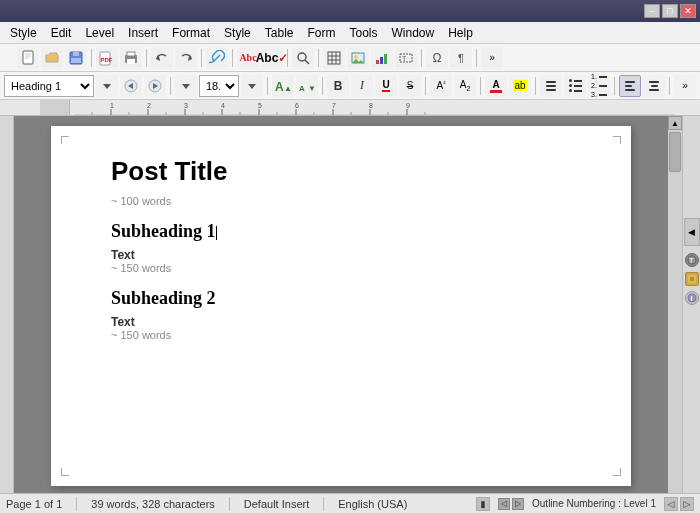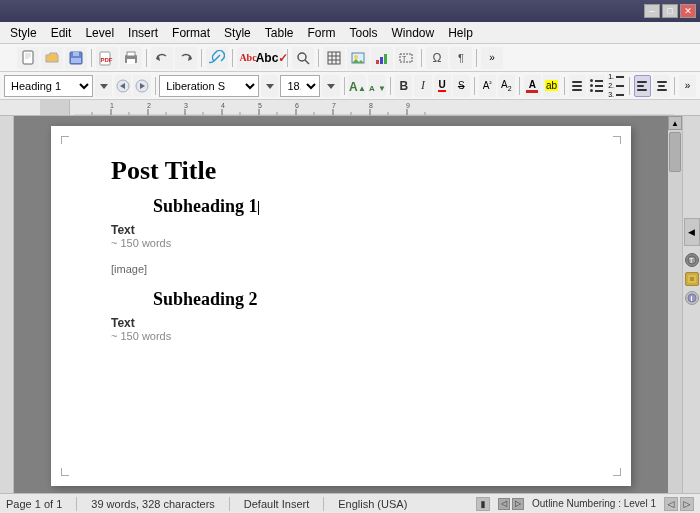--- a/index.html
+++ b/index.html
@@ -147,42 +147,41 @@
     .corner-tr { top: 10px; right: 10px; border-left: none; border-bottom: none; }
     .corner-bl { bottom: 10px; left: 10px; border-right: none; border-top: none; }
     .corner-br { bottom: 10px; right: 10px; border-left: none; border-top: none; }
 
     
     .doc-title {
       font-size: 26px;
       font-weight: bold;
       color: #000;
       margin-bottom: 8px;
-      font-family: Liberation Serif, serif;
+      font-family: Liberation Sans, sans-serif;
     }
     .doc-label {
       font-size: 12px;
       font-weight: bold;
       color: #333;
       font-family: 'Liberation Sans', Arial, sans-serif;
     }
     .doc-hint {
       font-size: 11px;
       color: #888;
       margin-bottom: 14px;
       font-family: 'Liberation Sans', Arial, sans-serif;
     }
     .doc-subheading {
       font-size: 18px;
       font-weight: bold;
       color: #000;
       margin-bottom: 6px;
       margin-top: 10px;
       font-family: 'Liberation Serif', serif;
-      margin-left: 42px;
     }
     .doc-subheading3 {
       font-size: 18px;
       font-weight: bold;
       color: #1a1a8c;
       margin-top: 10px;
       font-family: 'Liberation Serif', serif;
     }
     .doc-image-placeholder {
       font-size: 11px;
@@ -472,26 +471,20 @@
         <polygon points="4,7 9,4 9,10" fill="#667"></polygon>
       </svg>
   </div>
   <div class="tb-btn">
     <svg width="14" height="14">
         <circle cx="7" cy="7" r="6" fill="#e0e8f0" stroke="#aab"></circle>
         <polygon points="10,7 5,4 5,10" fill="#667"></polygon>
       </svg>
   </div>
   <div class="tb-separator"></div>
-  <select class="tb-select font-select">
-    <option>Liberation S</option>
-    <option>Liberation Sans</option>
-    <option>Liberation Serif</option>
-    <option>Arial</option>
-  </select>
   <div class="tb-btn">
     <svg width="8" height="8">
         <polygon points="0,2 8,2 4,7" fill="#555"></polygon>
       </svg>
   </div>
   <select class="tb-select size-select">
     <option>18.2</option>
     <option>10</option>
     <option>12</option>
     <option>14</option>
@@ -661,28 +654,28 @@
   <div style="width:14px; background:#d8d8d8; border-right:1px solid #bbb; flex-shrink:0; display:flex; flex-direction:column; align-items:center; padding-top:4px; font-size:7px; color:#888;">
   </div>
 
   <div class="doc-wrapper">
     <div class="doc-page">
       <div class="corner-mark corner-tl"></div>
       <div class="corner-mark corner-tr"></div>
 
       <div class="doc-title">Post Title</div>
 
+      <div class="doc-hint">~ 100 words</div>
 
       <div class="doc-subheading">
         <span>Subheading 1</span><span class="cursor-line"></span>
       </div>
       <div class="doc-label">Text</div>
       <div class="doc-hint">~ 150 words</div>
 
-      <div class="doc-image-placeholder">[image]</div>
 
       <div class="doc-subheading">Subheading 2</div>
       <div class="doc-label">Text</div>
       <div class="doc-hint">~ 150 words</div>
 
 
       <div class="corner-mark corner-bl"></div>
       <div class="corner-mark corner-br"></div>
     </div>
   </div>

